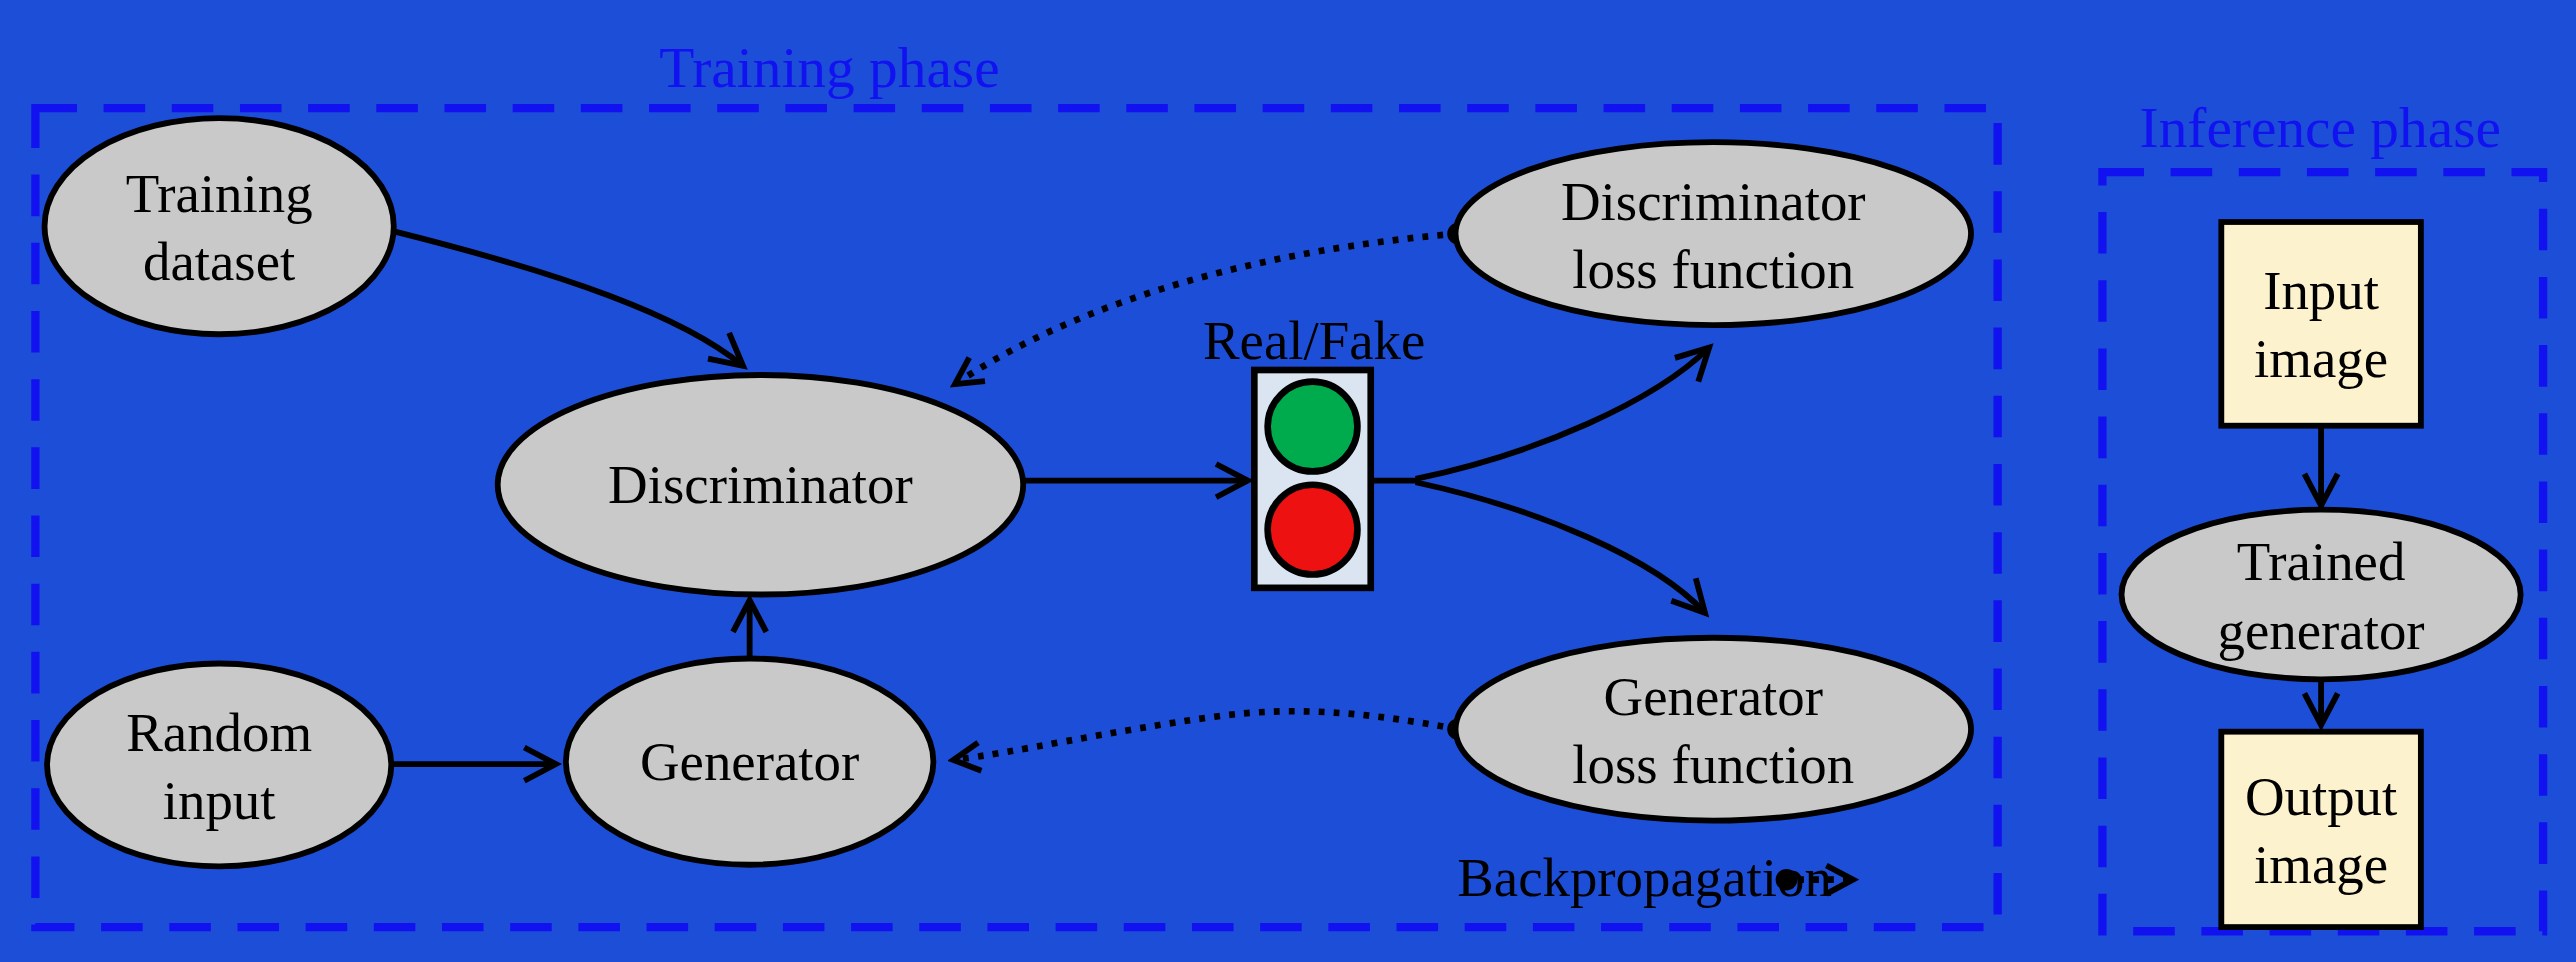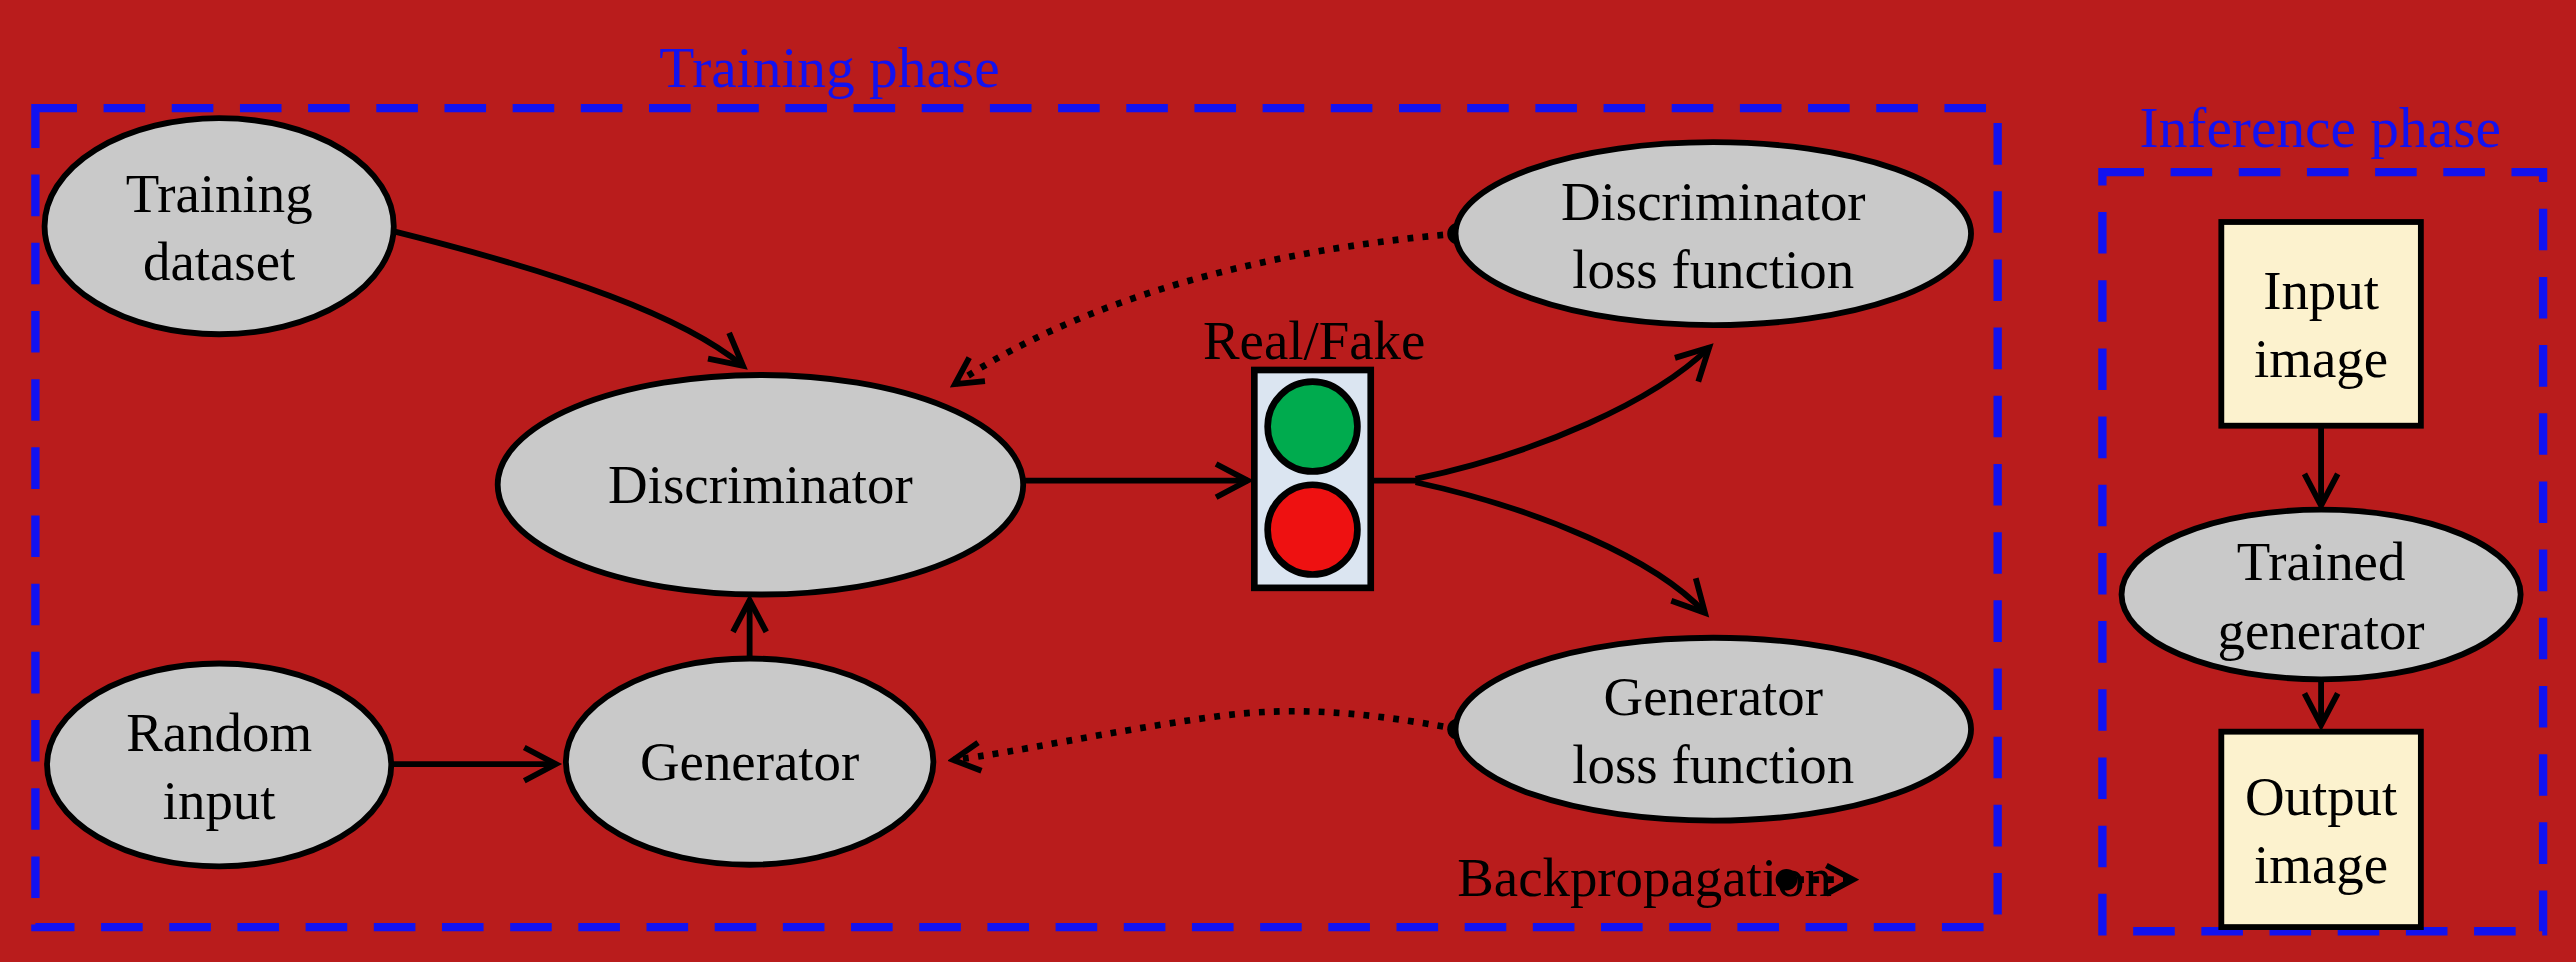--- a/index.html
+++ b/index.html
@@ -1,16 +1,16 @@
 <!DOCTYPE html>
 <html style="font-size:13.3px"><head>
 <meta charset="utf-8">
 <style>
   html,body{margin:0;padding:0;background:#ffffff;}
-  .stage{position:relative;width:2576px;height:962px;background:#b91c1c;overflow:hidden;}
+  .stage{position:relative;width:2576px;height:962px;background:#1d4ed8;overflow:hidden;}
   svg{position:absolute;left:0;top:0;}
   .lbl{font-family:"Liberation Serif","DejaVu Serif",serif;font-size:66px;fill:#000;text-anchor:middle;}
   .lbl-start{text-anchor:start;}
   .title{font-family:"Liberation Serif","DejaVu Serif",serif;font-size:69px;text-anchor:middle;}
   .node-ellipse{stroke:#000;stroke-width:7;}
   .phase-box{fill:none;stroke-width:10;stroke-dasharray:50 32;}
   .img-box{stroke:#000;stroke-width:7;}
   .light-box{stroke:#000;stroke-width:8;}
   .light{stroke:#000;stroke-width:8;}
   .solid{fill:none;stroke:#000;stroke-width:7;}

